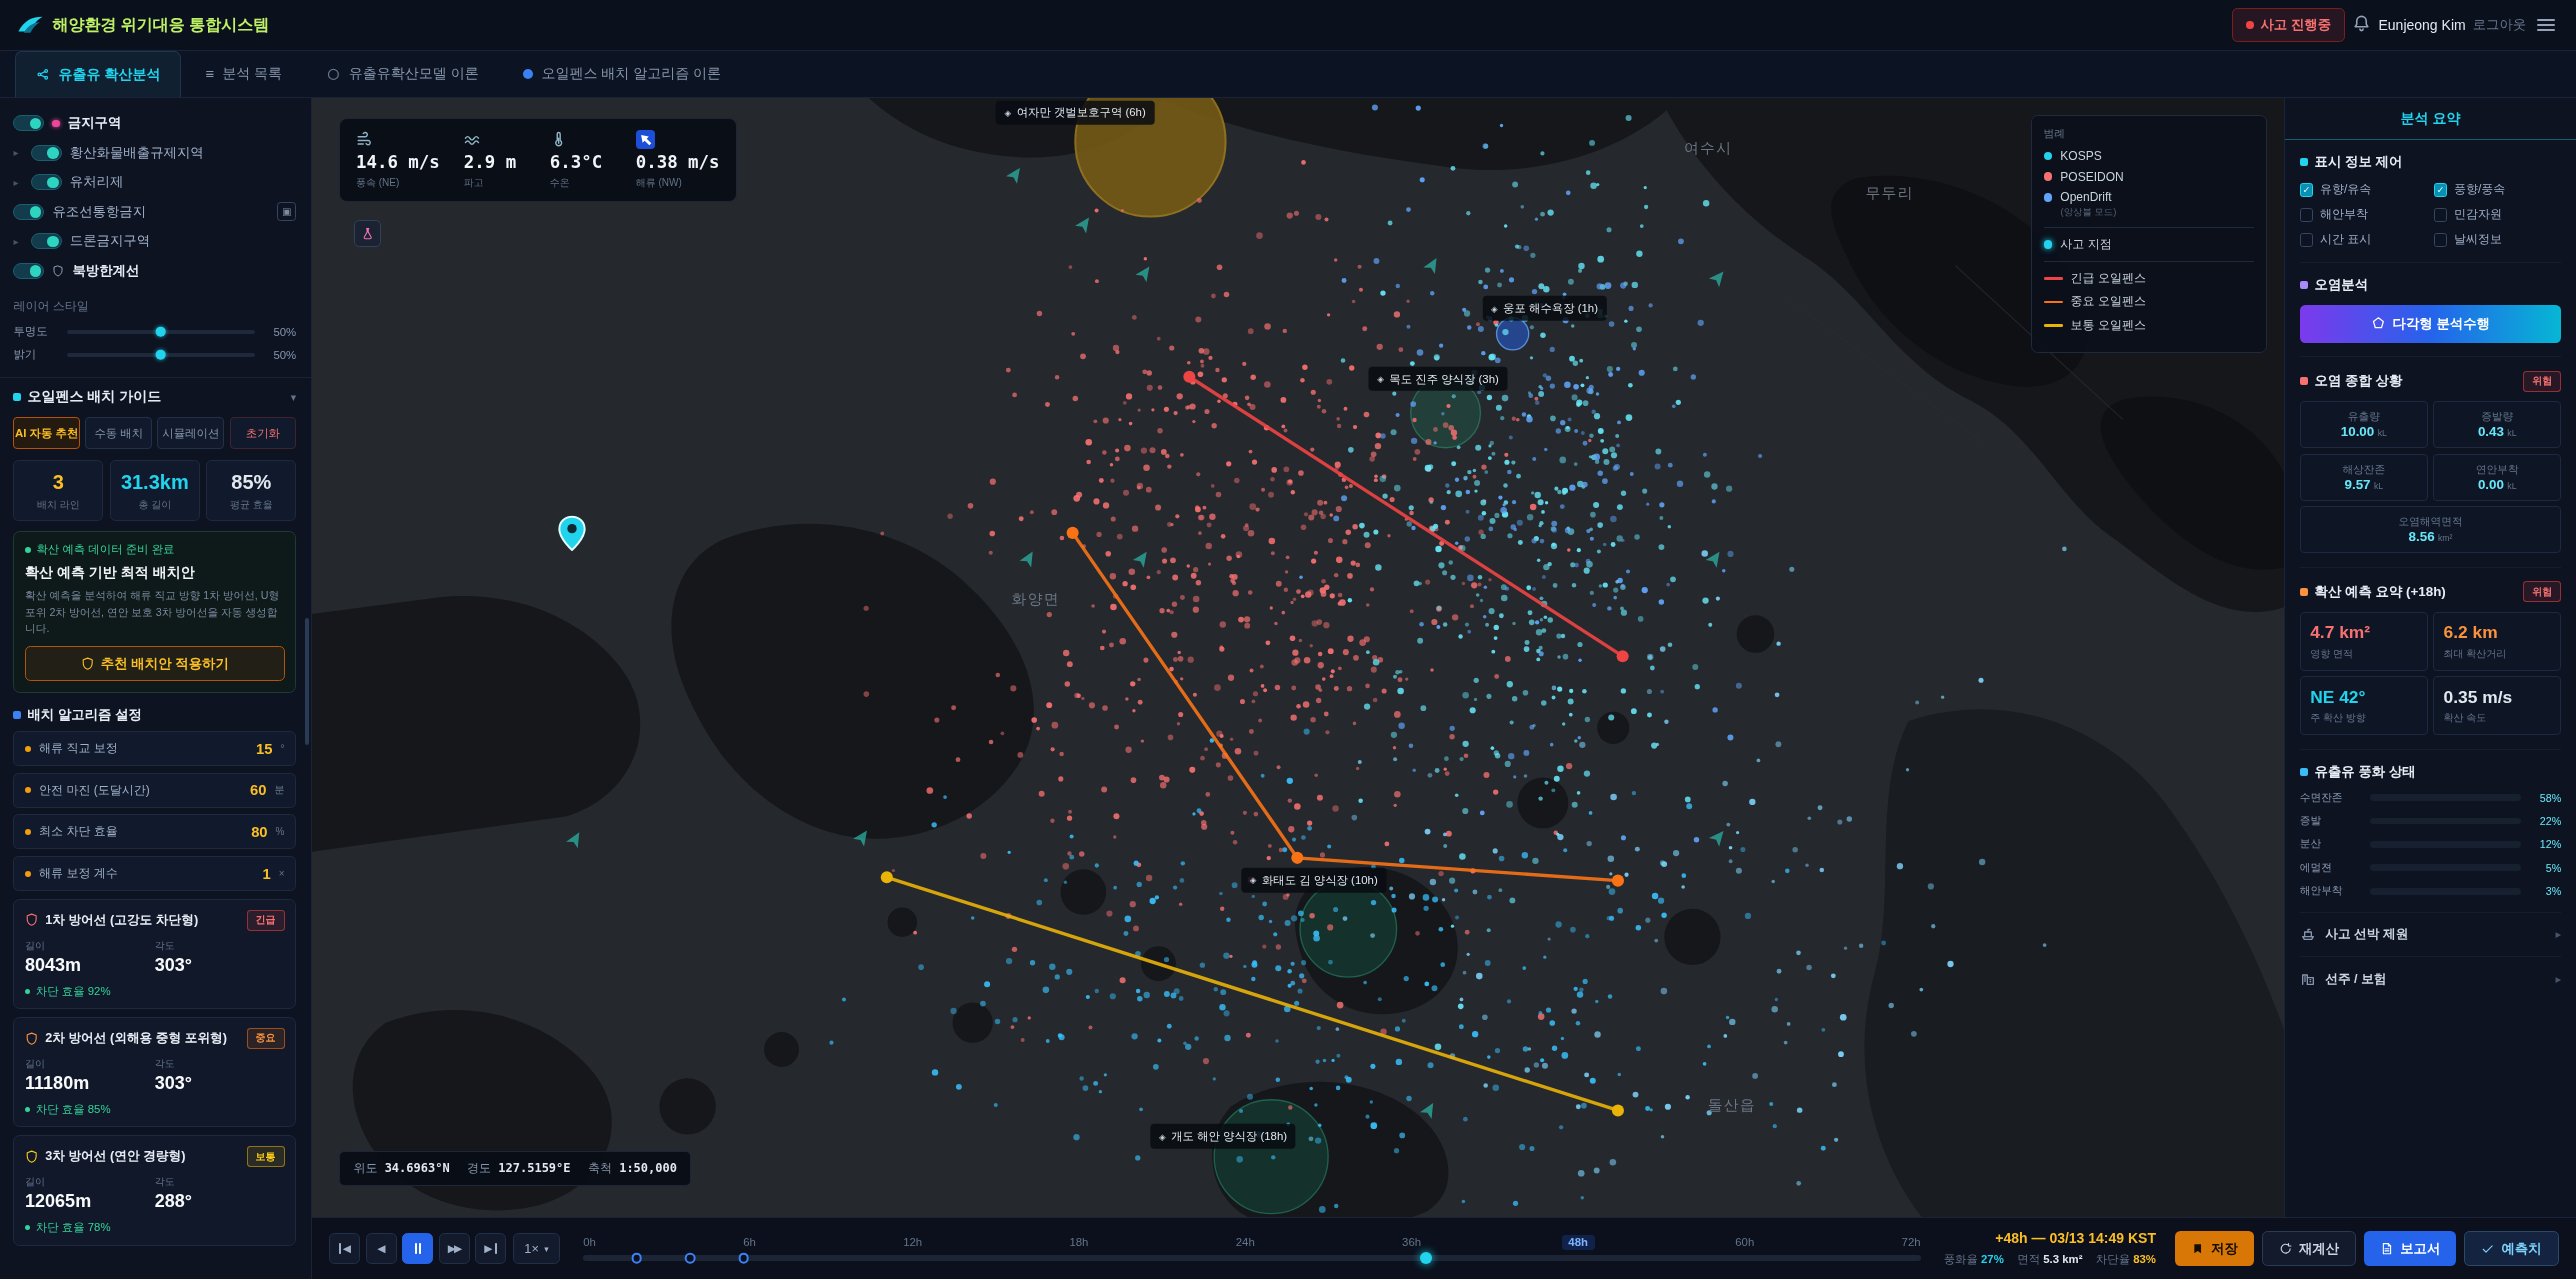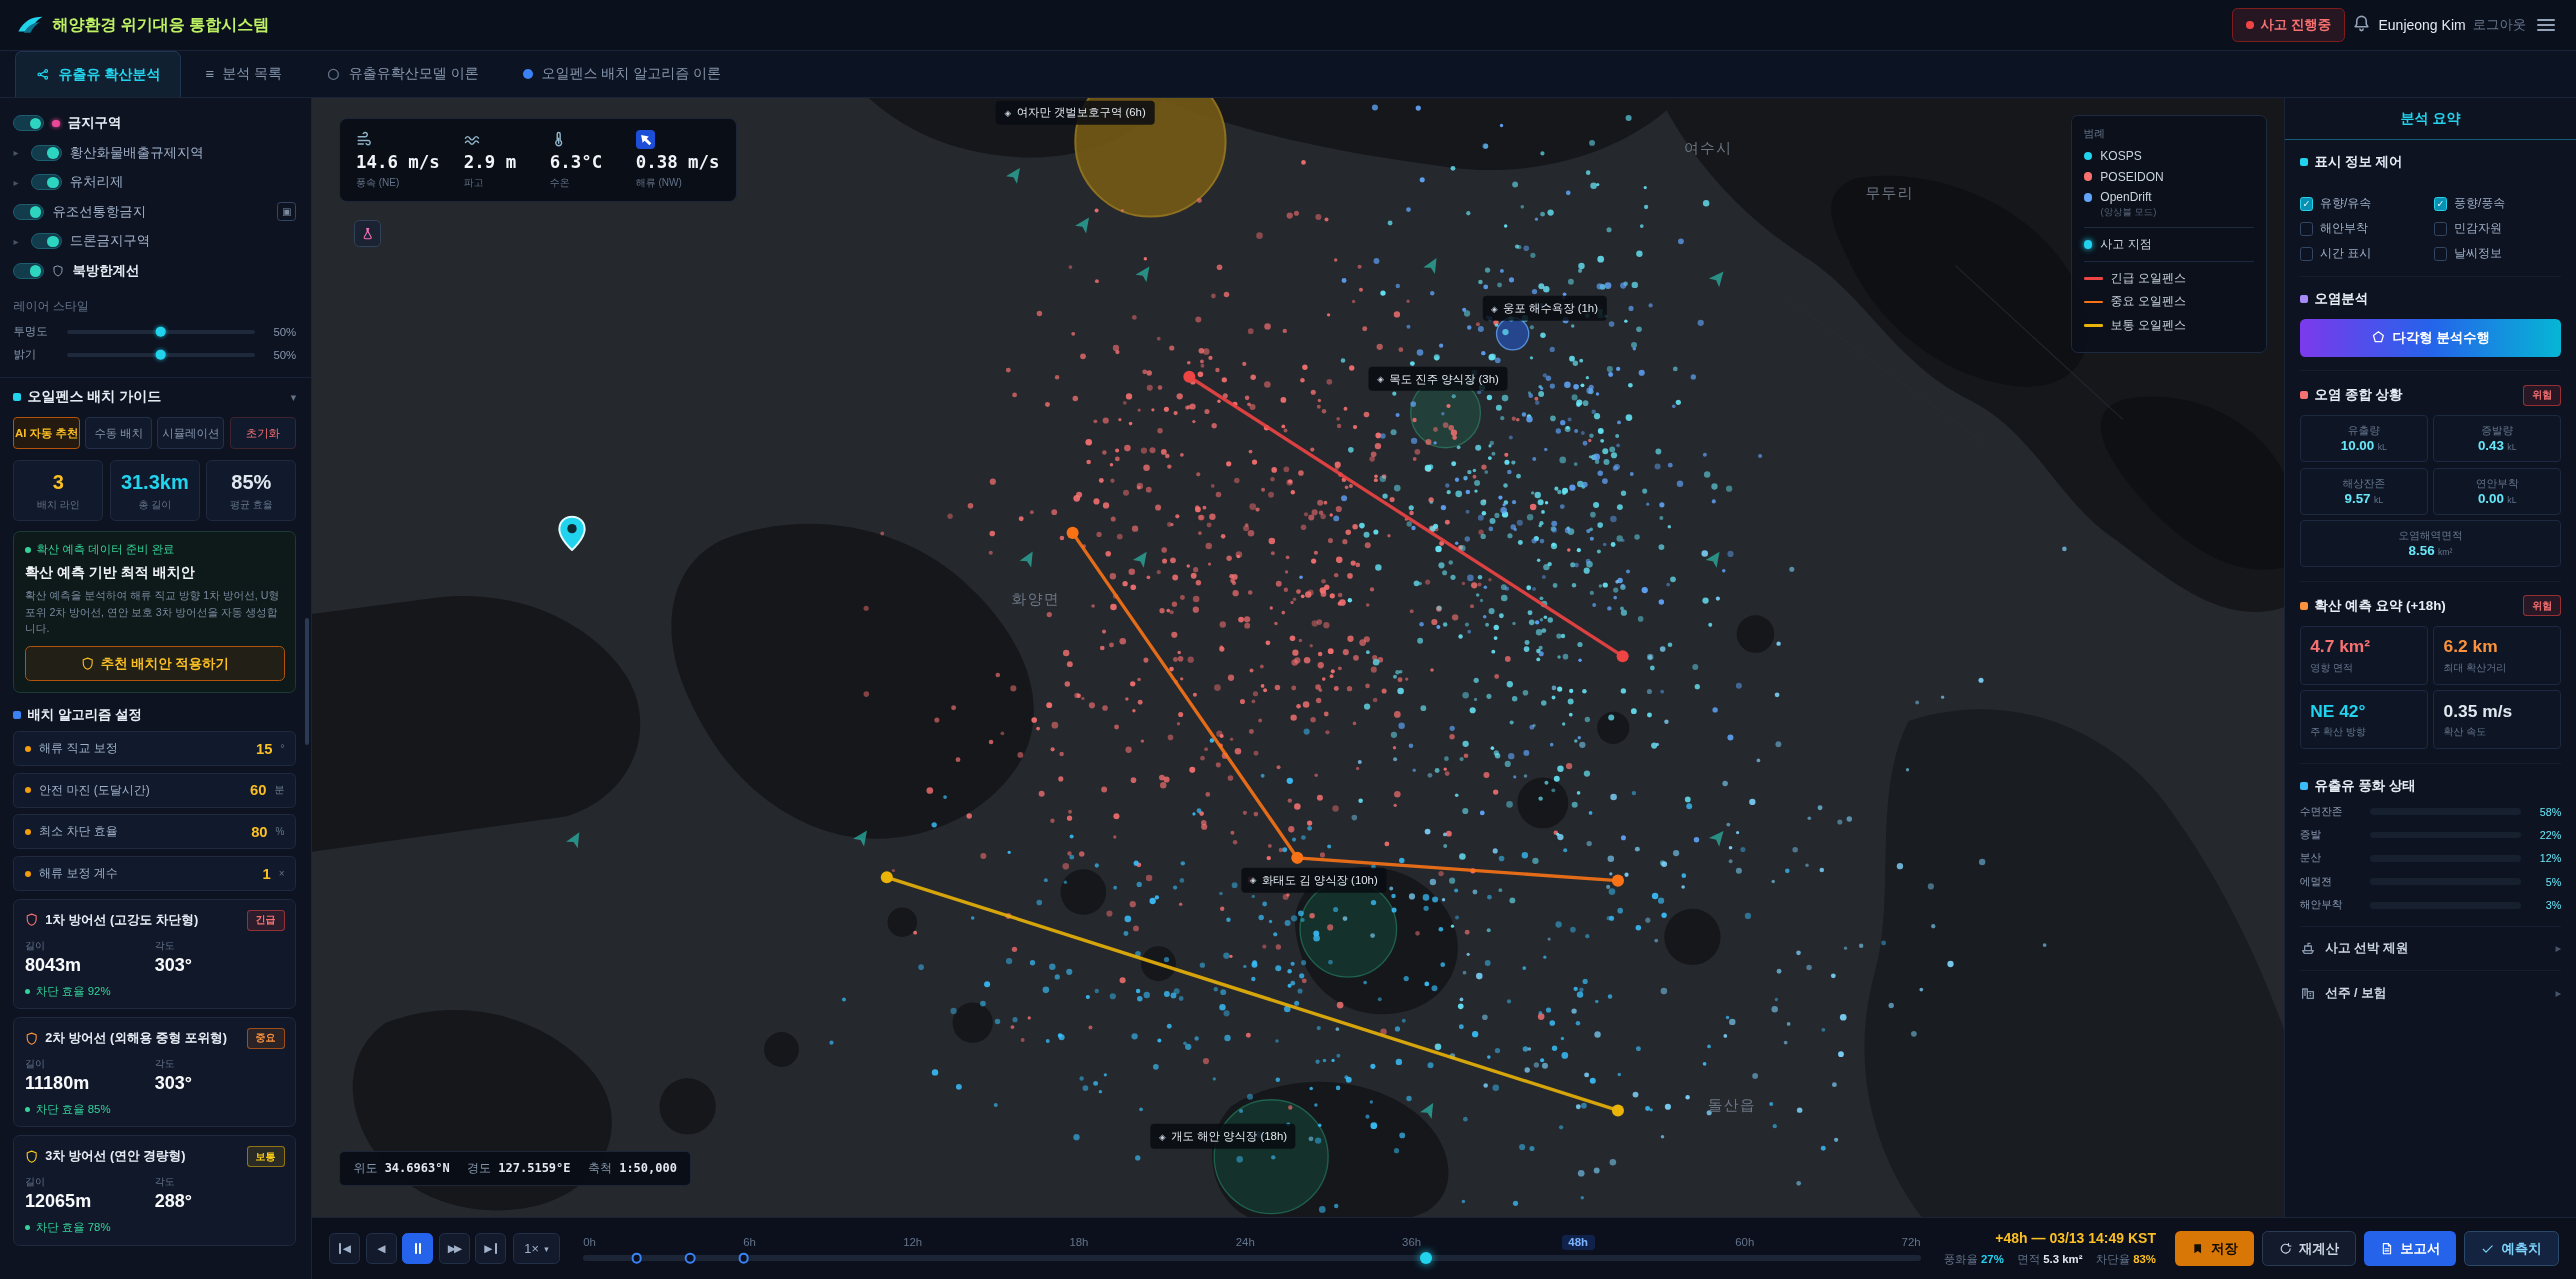--- a/index.html
+++ b/index.html
@@ -120,21 +120,21 @@
   .cur-box { width: 19px; height: 19px; border-radius: 4px; background: #1d4ed8; color: #fff; display: flex; align-items: center; justify-content: center; }
   .cur-box .ic { width: 10.7px; height: 10.7px; transform: rotate(-45deg); }
   .wcell .v { font-family: "DejaVu Sans Mono", monospace; font-size: 17.4px; font-weight: bold; color: #f1f5f9; margin-top: 2.7px; white-space: nowrap; }
   .wcell .l { font-size: 10px; color: #64748b; margin-top: 4px; }
   .flask-chip { position: absolute; left: 42px; top: 122px; width: 27px; height: 27px; border-radius: 5.4px;
     background: #1b2332; border: 0.7px solid #32415c; color: #f472b6; display: flex; align-items: center; justify-content: center; cursor: pointer; }
   .coordbar { position: absolute; left: 27px; bottom: 31px; background: rgba(9,13,20,.93); border: 0.7px solid #1c2638;
     border-radius: 5.4px; padding: 8px 13.4px; font-family: "DejaVu Sans Mono", monospace; font-size: 12px; color: #8696ad;
     display: flex; gap: 17.4px; white-space: nowrap; }
   .coordbar b { color: #e2e8f0; font-weight: bold; }
-  .legend { position: absolute; right: 17.4px; top: 17.4px; width: 196px; background: rgba(11,16,26,.95);
+  .legend { position: absolute; right: 17.4px; top: 17.4px; width: 236px; background: rgba(11,16,26,.95);
     border: 0.7px solid #1e2a40; border-radius: 6.7px; padding: 10.7px 12px; margin-left: 40px; }
   .legend .ttl { font-size: 10.7px; color: #64748b; margin-bottom: 8px; }
   .lg-item { display: flex; align-items: center; gap: 8px; margin: 6.7px 0; font-size: 12px; color: #cbd5e1; }
   .lg-dot { width: 8.7px; height: 8.7px; border-radius: 50%; flex: none; }
   .lg-note { font-size: 9.4px; color: #546175; margin-left: 17px; }
   .lg-div { border-top: 0.7px solid #1c2940; margin: 8px 0; }
   .lg-line { width: 19px; height: 2.7px; border-radius: 1.3px; flex: none; }
   .mk { position: absolute; transform: translate(-50%,-50%); background: rgba(8,12,18,.85); border-radius: 4px;
     padding: 4.7px 8.7px; font-size: 11.4px; color: #e2e8f0; display: flex; align-items: center; gap: 5.4px; white-space: nowrap; }
   .mk .g { color: #cbd5e1; font-size: 8.7px; }
@@ -142,21 +142,21 @@
   .pin { position: absolute; transform: translate(-50%,-88%); width: 29.5px; height: 36px; }
 
   
   .right { background: #0d1321; border-left: 0.7px solid #1a2338; overflow: hidden; display: flex; flex-direction: column; }
   .rhead { height: 42px; flex: none; display: flex; align-items: center; justify-content: center;
     color: #22d3ee; font-size: 14px; font-weight: bold; border-bottom: 1.3px solid #155e75; }
   .rbody { padding: 0 14.8px; overflow: hidden; }
   .rsec { padding: 13.4px 0; border-bottom: 0.7px solid #151e30; }
   .rsec-head { display: flex; align-items: center; gap: 6.7px; }
   .rsec-head .ttl { font-size: 13.4px; font-weight: bold; color: #e8edf5; flex: 1; }
-  .opt-grid { display: grid; grid-template-columns: 1fr 1fr; gap: 8px 6.7px; margin-top: 24px; }
+  .opt-grid { display: grid; grid-template-columns: 1fr 1fr; gap: 8px 6.7px; margin-top: 10px; }
   .opt { display: flex; align-items: center; gap: 6.7px; cursor: pointer; }
   .box { width: 13.4px; height: 13.4px; border-radius: 2.7px; border: 1.3px solid #334663; flex: none;
     display: flex; align-items: center; justify-content: center; font-size: 9.4px; color: #05232b; }
   .box.checked { background: #0891b2; border-color: #22d3ee; }
   .box.checked::after { content: "✓"; color: #e0fbff; font-weight: bold; }
   .opt .lbl { font-size: 12px; color: #9fb0c8; }
   .grad-btn { margin-top: 10.7px; width: 100%; height: 38px; border: none; border-radius: 5.4px;
     background: linear-gradient(90deg,#7c3aed,#2563eb,#06b6d4); color: #fff; font-size: 13.4px; font-weight: bold;
     display: flex; align-items: center; justify-content: center; gap: 6.7px; cursor: pointer; }
   .pgrid { display: grid; grid-template-columns: 1fr 1fr; gap: 5.4px; margin-top: 9.4px; }

